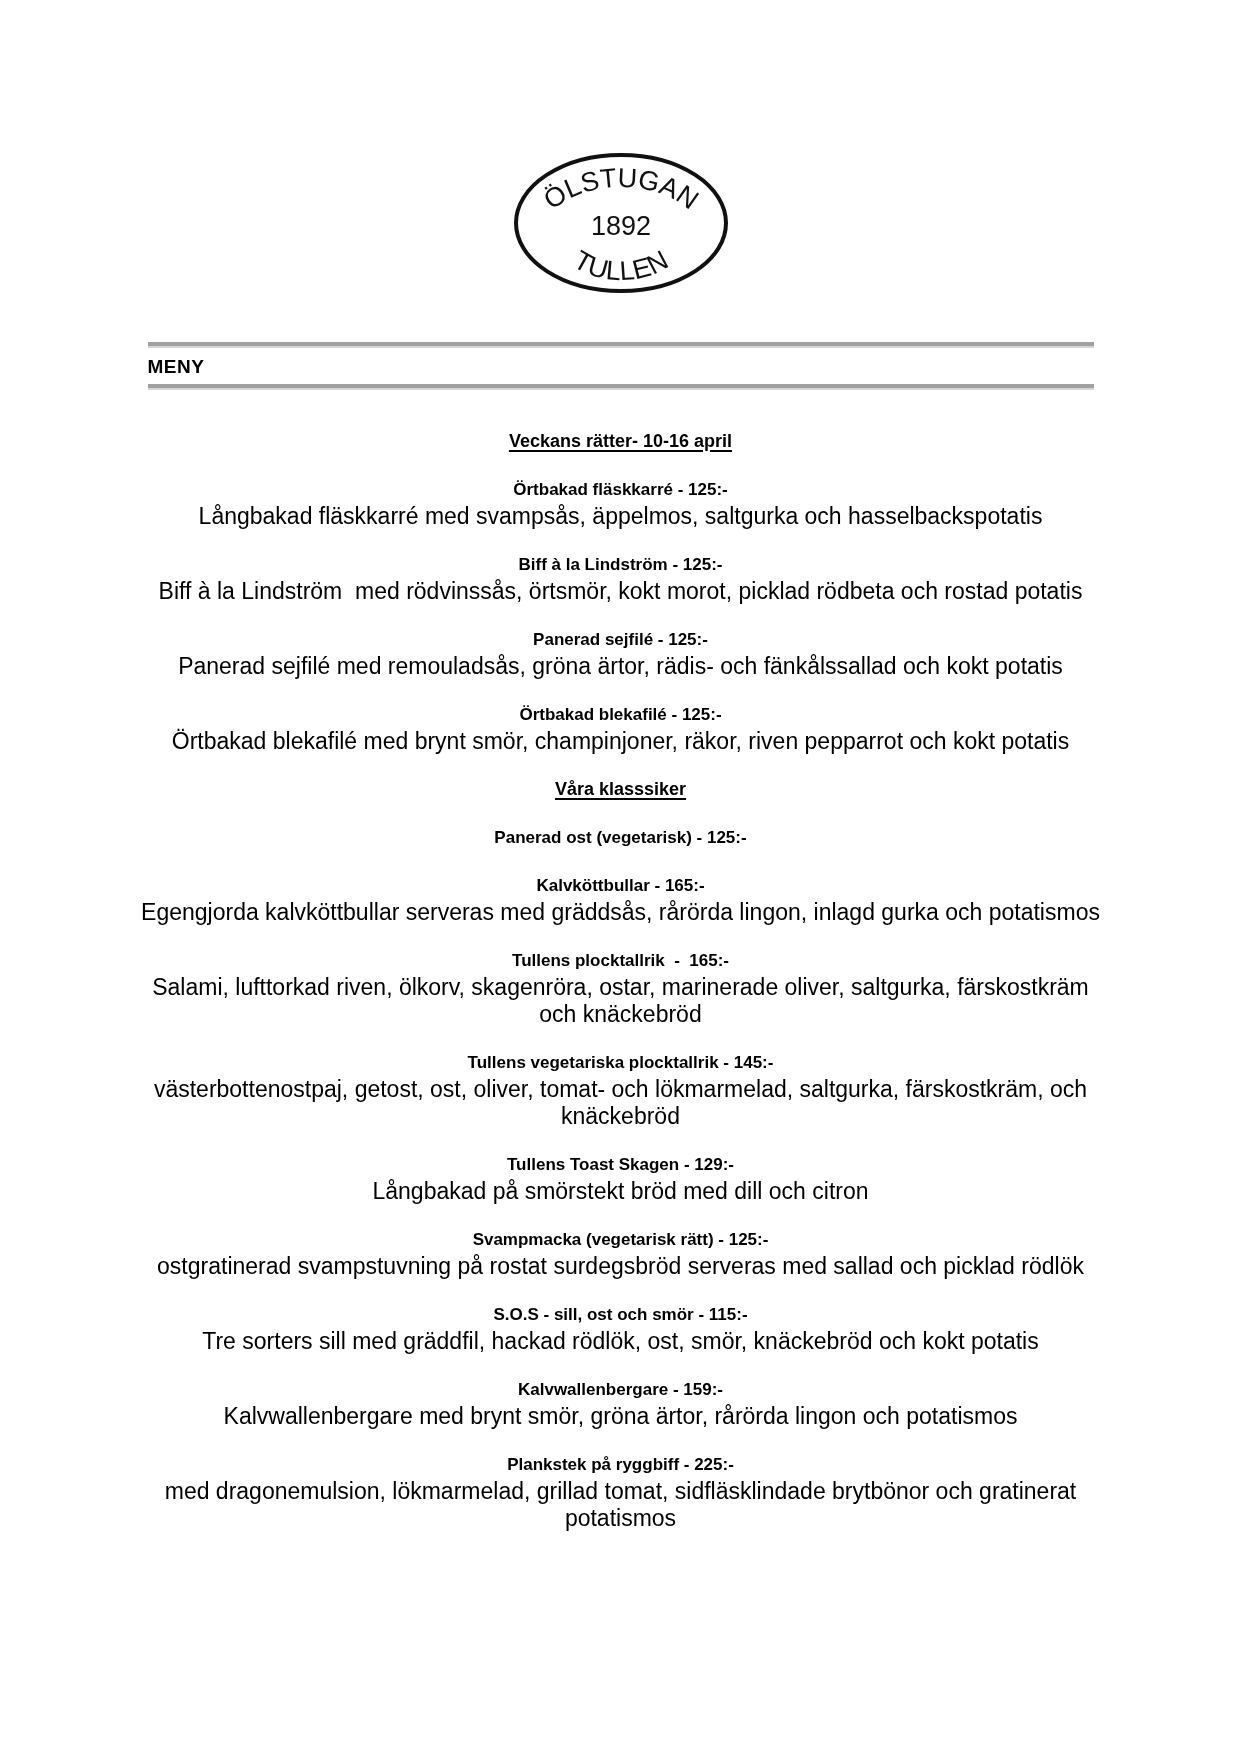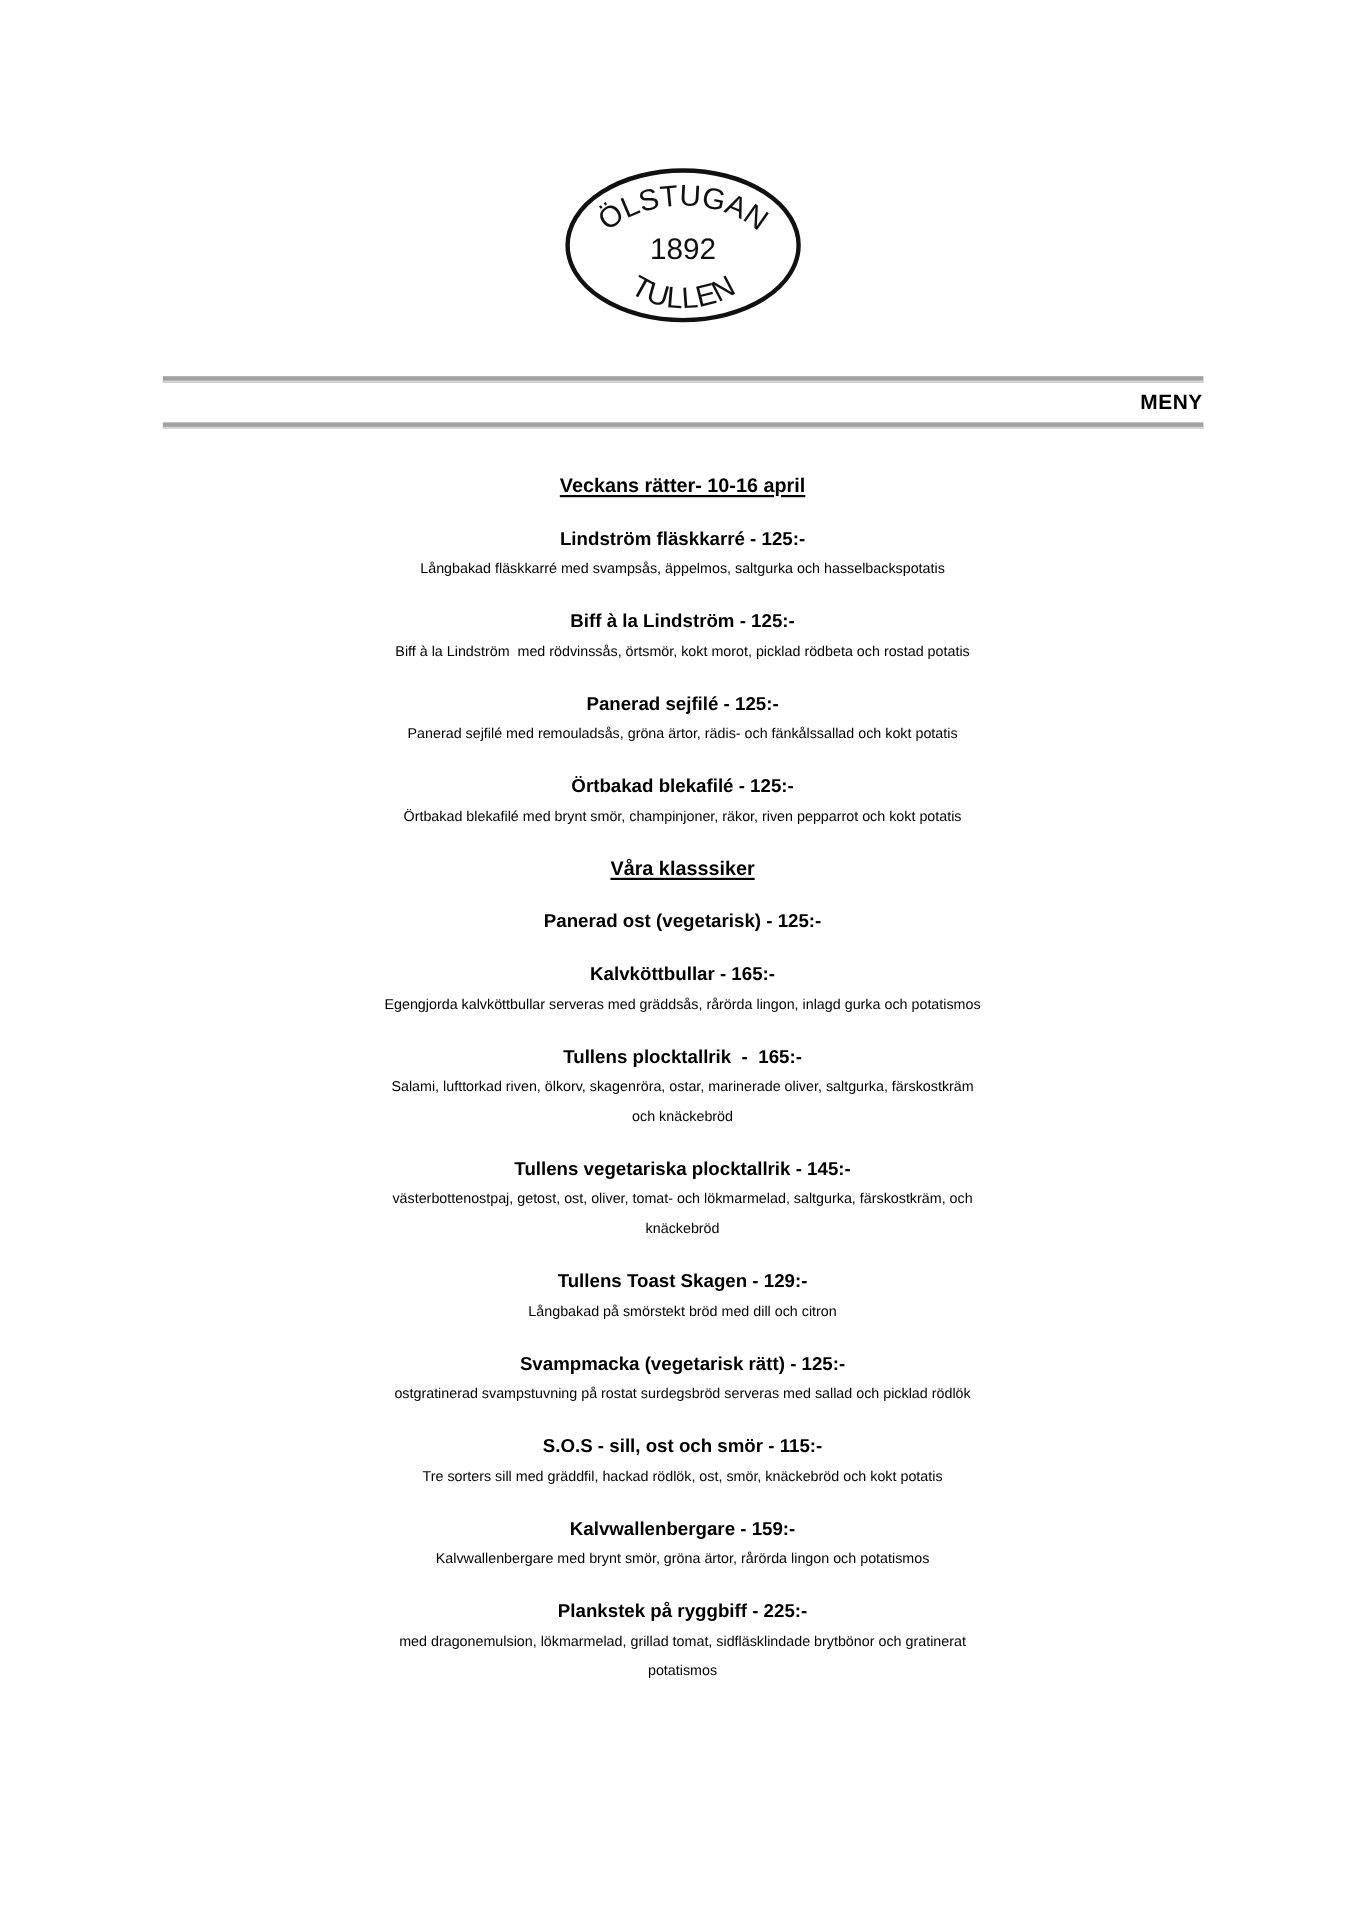--- a/index.html
+++ b/index.html
@@ -28,21 +28,21 @@
   .meny-band {
     width: 946px;
     margin: 46px auto 0 auto;
   }
   .rule {
     height: 4px;
     background: #a1a1a1;
     border-bottom: 2px solid #d6d6d6;
   }
   .meny-title {
-    text-align: right;
+    text-align: left;
     font-size: 19px;
     font-weight: bold;
     letter-spacing: 0.5px;
     padding: 8px 0 7px 0;
     line-height: 21px;
   }
   
   .content {
     width: 960px;
     margin: 38px auto 0 auto;
@@ -60,21 +60,21 @@
     white-space: pre-wrap;
   }
   .menu-item { margin: 21px 0; }
   .item-title {
     font-size: 17px;
     font-weight: bold;
     line-height: 27px;
     white-space: pre-wrap;
   }
   .item-desc {
-    font-size: 13px;
+    font-size: 23px;
     line-height: 27px;
     white-space: pre-wrap;
   }
 </style>
 </head>
 <body>
 
 <div class="page">
 
   <div class="logo-wrap">
@@ -99,21 +99,21 @@
     <div class="meny-title">MENY</div>
     <div class="rule"></div>
   </div>
 
   <div class="content">
 
     <div class="section">
       <div class="section-heading">Veckans rätter- 10-16 april</div>
 
       <div class="menu-item">
-        <div class="item-title">Lindström fläskkarré - 125:-</div>
+        <div class="item-title">Örtbakad fläskkarré - 125:-</div>
         <div class="item-desc">Långbakad fläskkarré med svampsås, äppelmos, saltgurka och hasselbackspotatis</div>
       </div>
       <div class="menu-item">
         <div class="item-title">Biff à la Lindström - 125:-</div>
         <div class="item-desc">Biff à la Lindström  med rödvinssås, örtsmör, kokt morot, picklad rödbeta och rostad potatis</div>
       </div>
       <div class="menu-item">
         <div class="item-title">Panerad sejfilé - 125:-</div>
         <div class="item-desc">Panerad sejfilé med remouladsås, gröna ärtor, rädis- och fänkålssallad och kokt potatis</div>
       </div>

